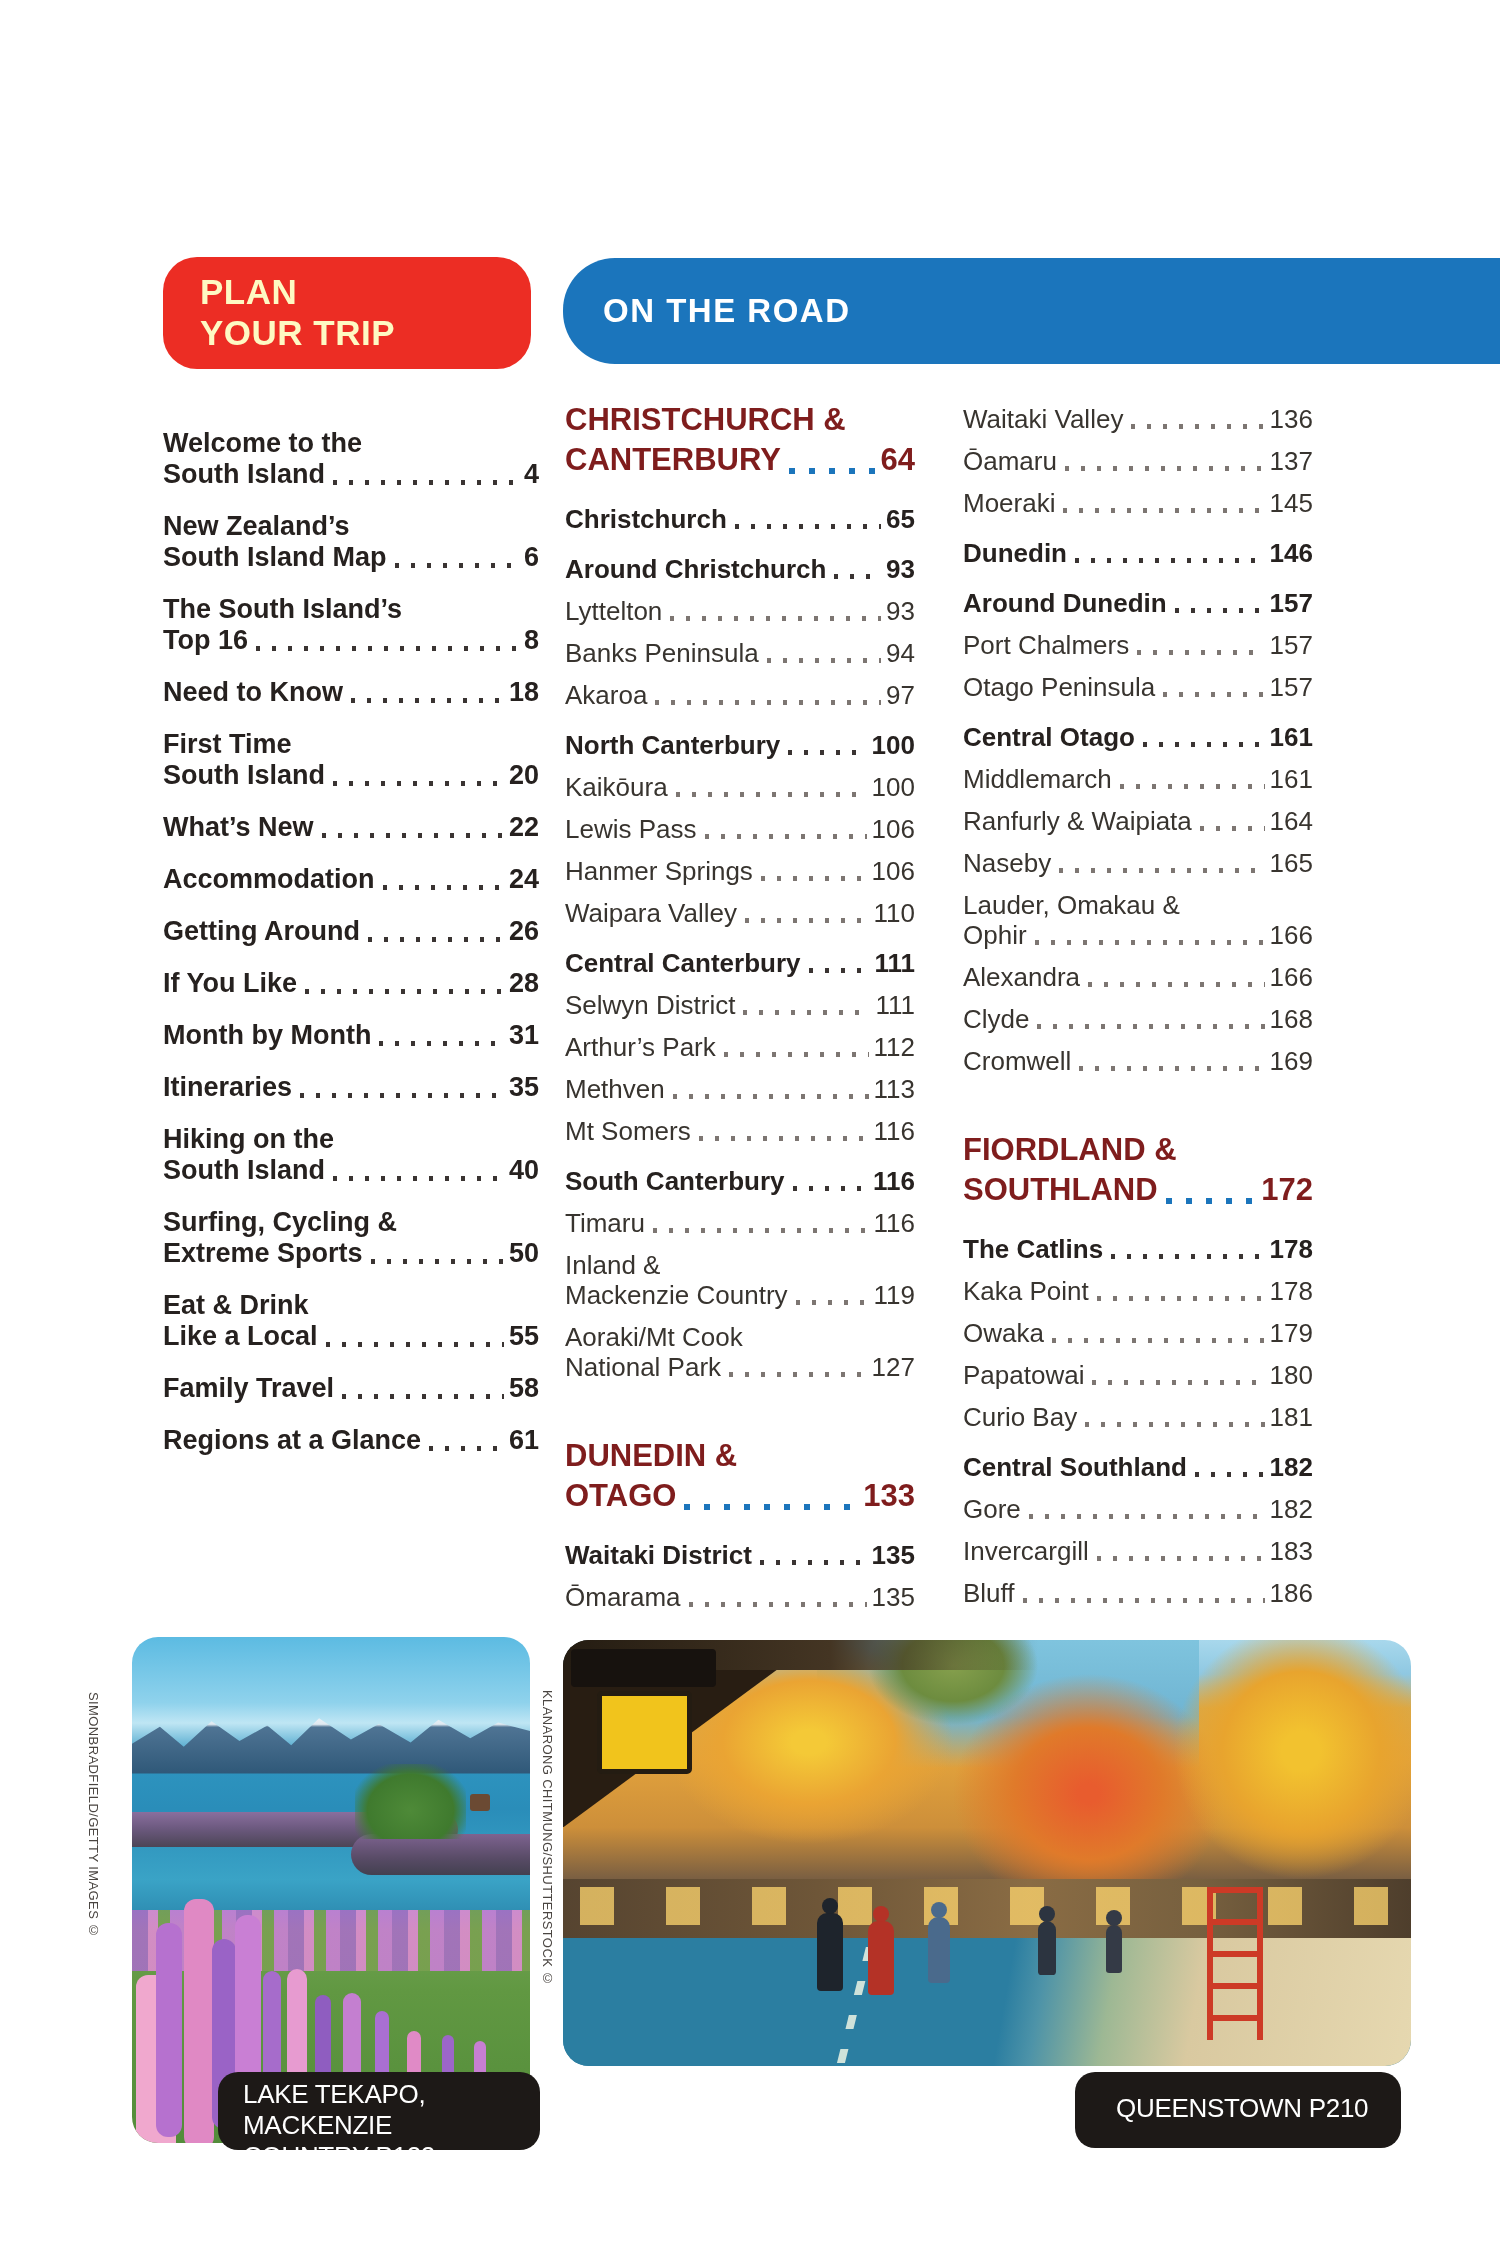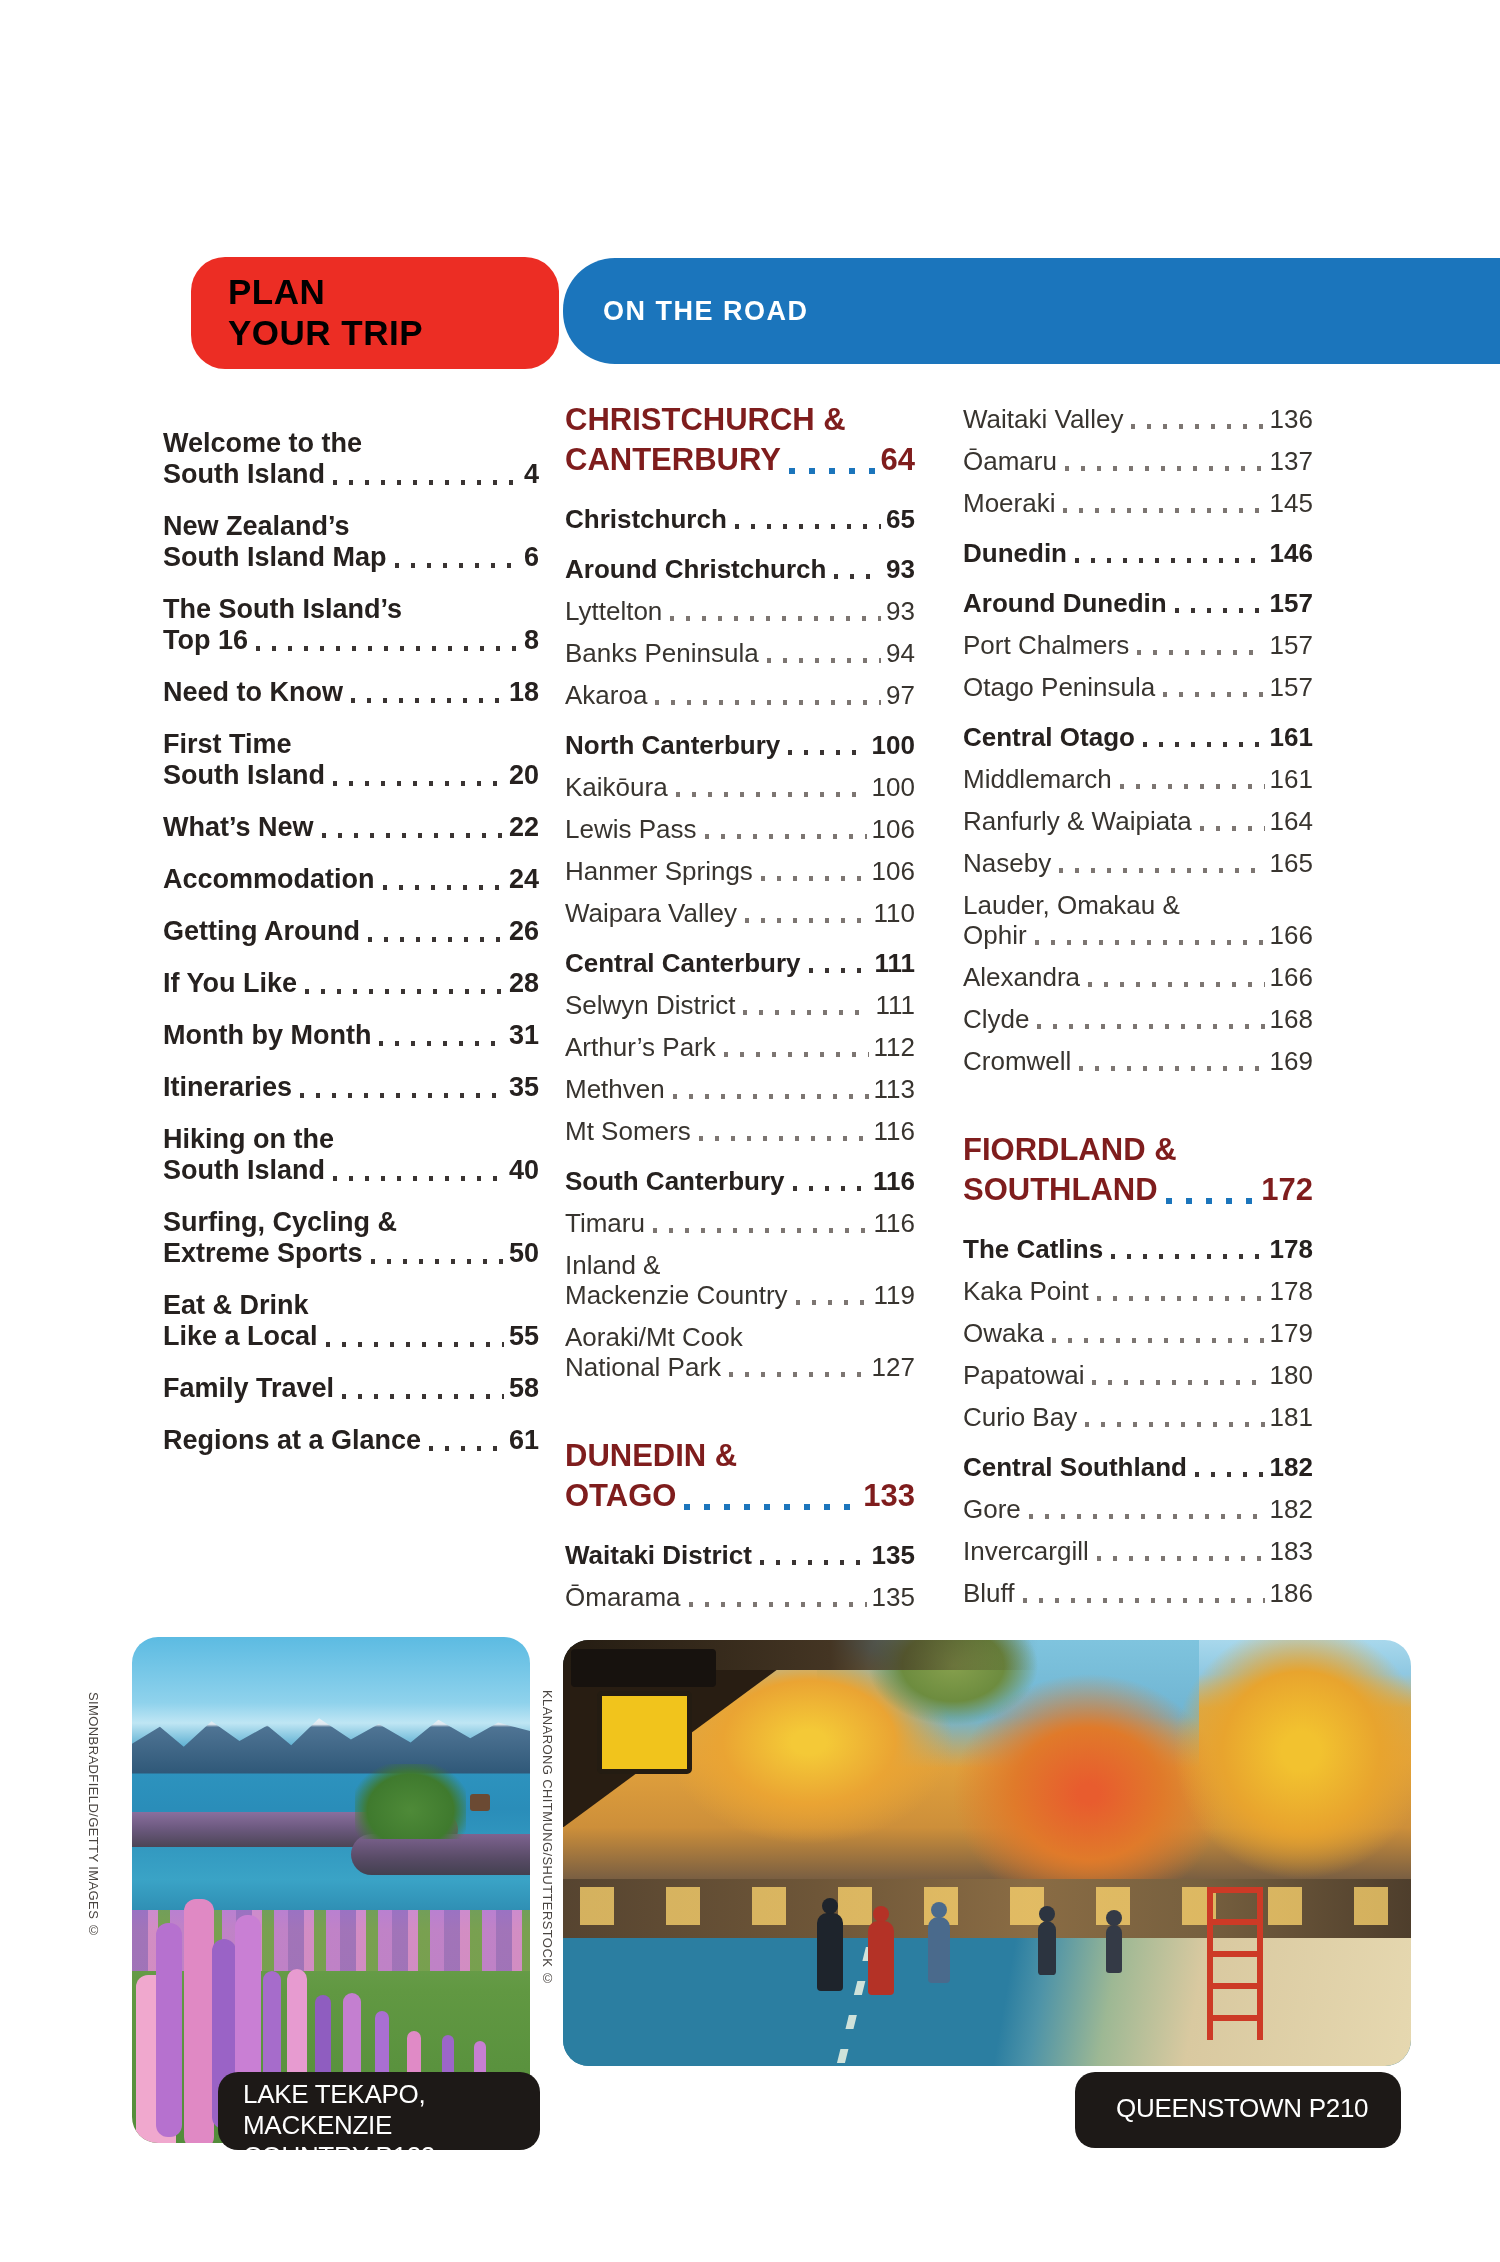--- a/index.html
+++ b/index.html
@@ -1,25 +1,25 @@
 <!DOCTYPE html>
 <html><head>
 <meta charset="utf-8">
 <style>
   html,body{margin:0;padding:0;background:#ffffff;}
   .page{position:relative;width:1500px;height:2262px;background:#fff;overflow:hidden;
         font-family:"Liberation Sans",sans-serif;color:#26211f;}
 
   
   .badge-red{position:absolute;left:163px;top:257px;width:368px;height:112px;
-    background:#ec2d24;border-radius:34px;color:#000000;font-weight:bold;
-    font-size:35px;line-height:41px;padding:14px 0 0 37px;letter-spacing:.5px;box-sizing:border-box;margin-left:28px;}
+    background:#ec2d24;border-radius:34px;color:#fef9c3;font-weight:bold;
+    font-size:35px;line-height:41px;padding:14px 0 0 37px;letter-spacing:.5px;box-sizing:border-box;}
   .banner-blue{position:absolute;left:563px;top:258px;width:937px;height:106px;
     background:#1b75bc;border-radius:52px 0 0 52px;color:#fff;font-weight:bold;
-    font-size:27px;display:flex;align-items:center;padding-left:40px;
+    font-size:33px;display:flex;align-items:center;padding-left:40px;
     box-sizing:border-box;letter-spacing:1.5px;}
 
   
   .col{position:absolute;width:350px;}
   .col-plan{left:163px;top:408px;width:376px;}
   .col-mid{left:565px;top:400px;}
   .col-right{left:963px;top:404px;}
 
   .row{font-size:26px;line-height:30px;margin-bottom:12px;color:#38342f;}
   .row .last{display:flex;align-items:baseline;}

